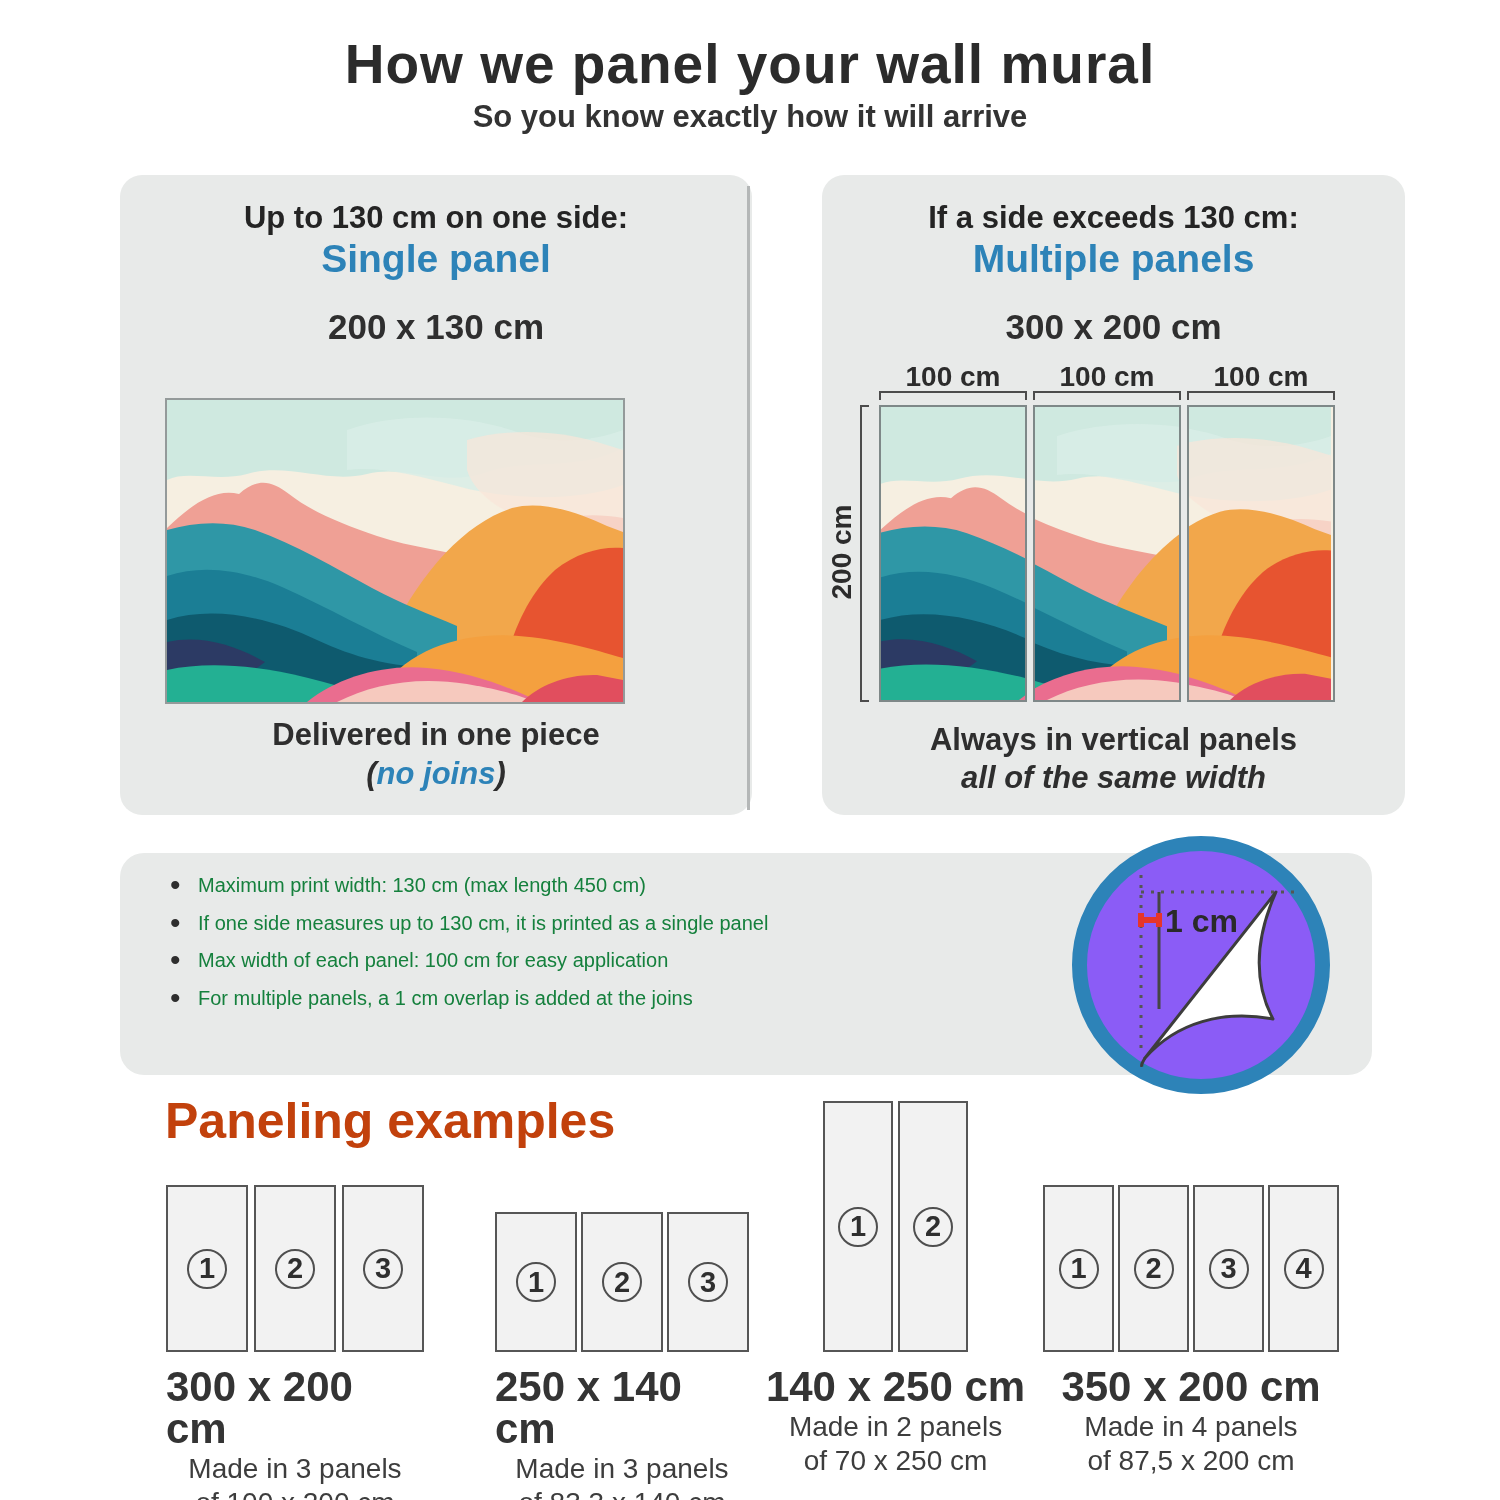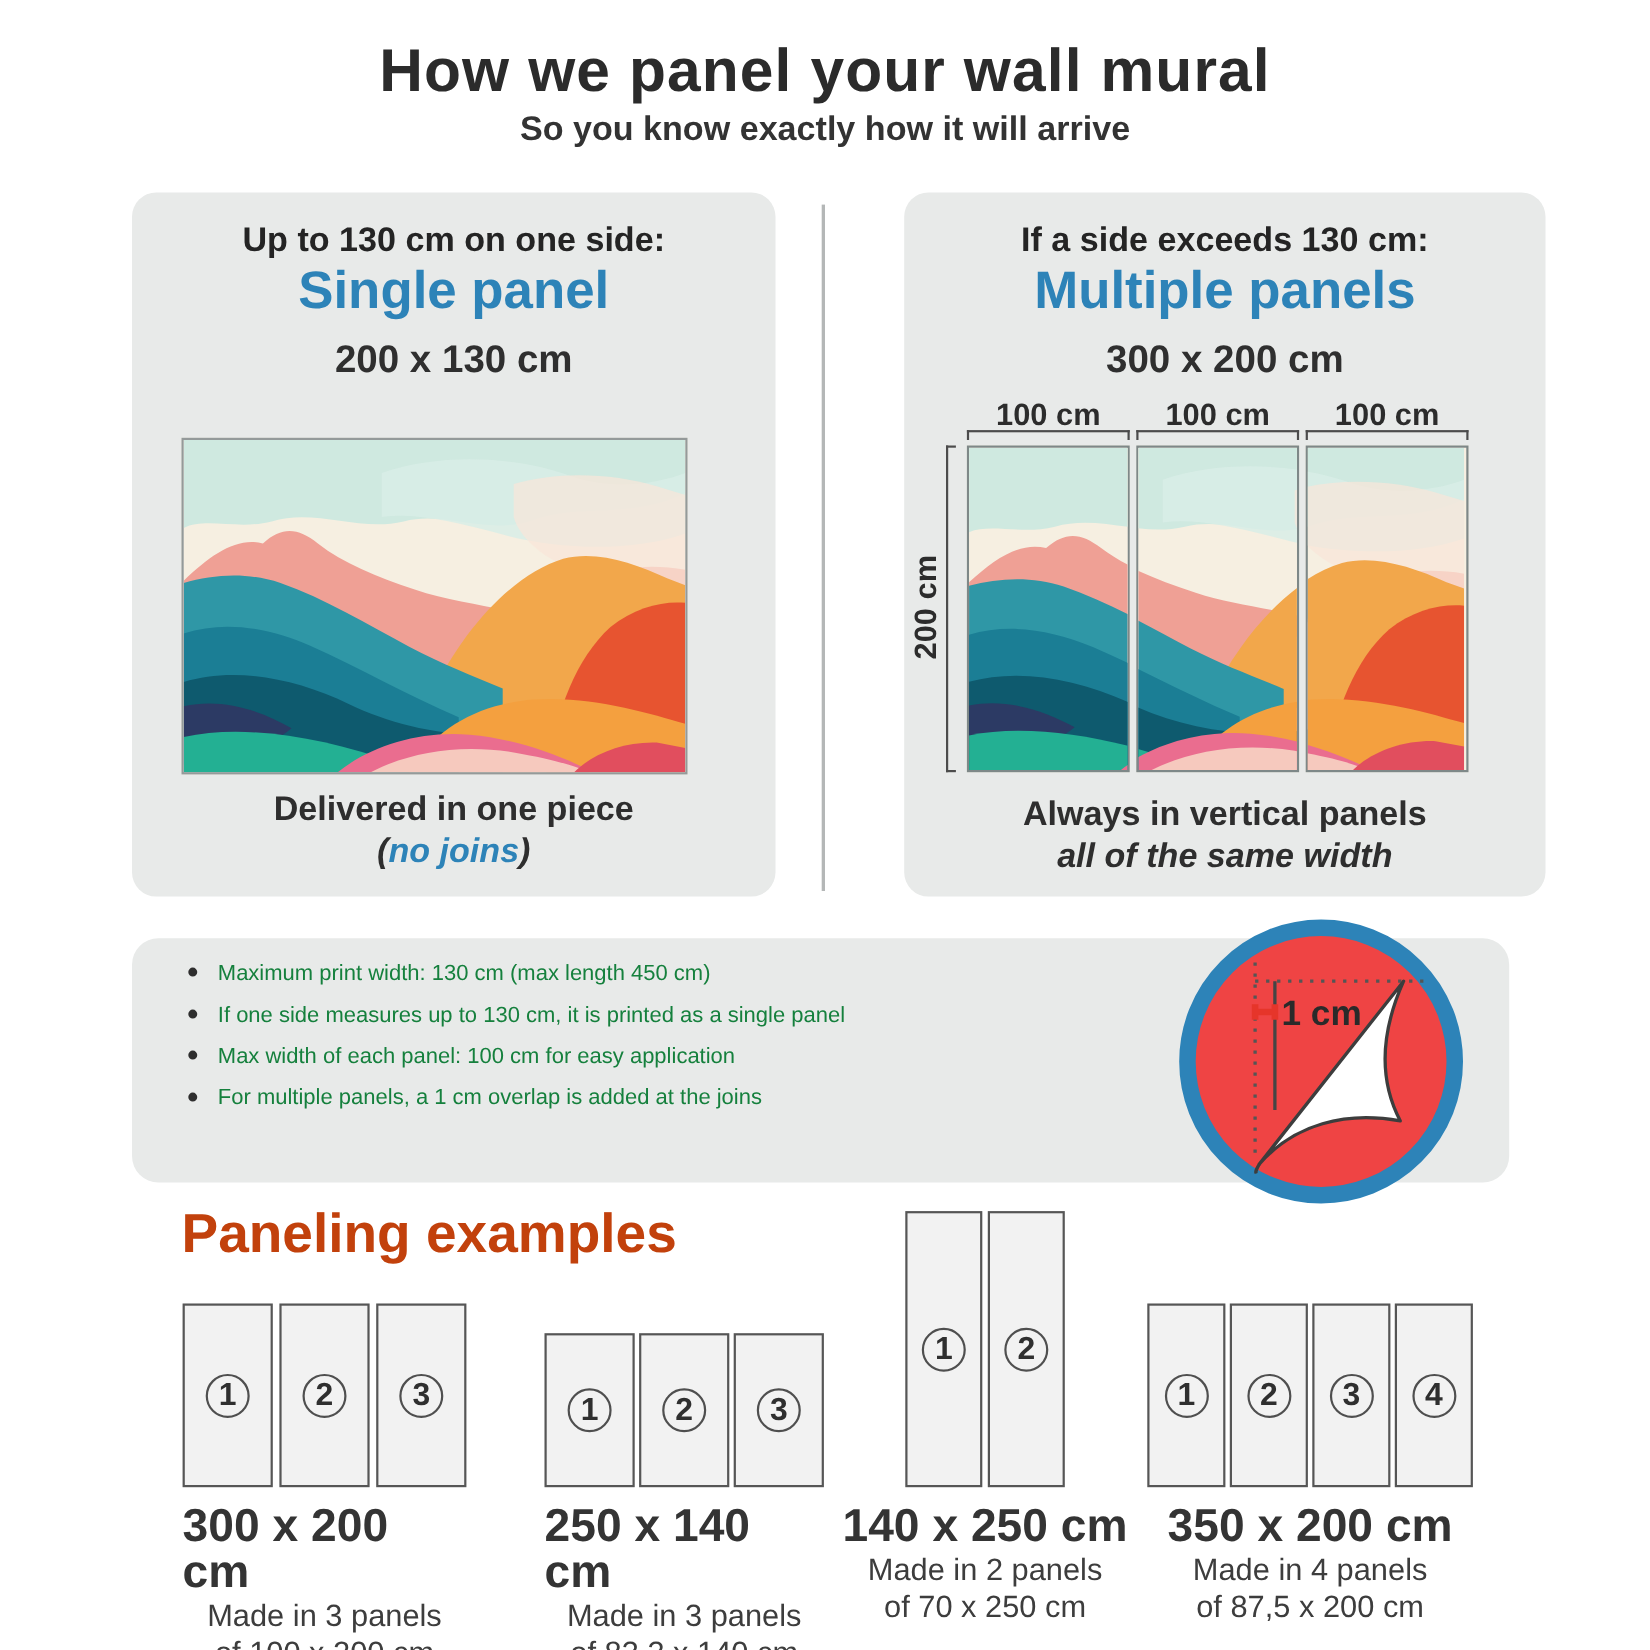--- a/index.html
+++ b/index.html
@@ -7,26 +7,26 @@
         font-family:"Liberation Sans", sans-serif;color:#2f2f2f;}
   .abs{position:absolute;}
 
   
   .title{left:0;top:32px;width:100%;text-align:center;font-size:55px;font-weight:800;
          letter-spacing:1px;color:#2b2b2b;}
   .subtitle{left:0;top:99px;width:100%;text-align:center;font-size:31px;font-weight:600;color:#333;}
 
   
   .card{background:#e8eae9;border-radius:22px;}
-  .card-left{left:120px;top:175px;width:585px;height:640px;}
+  .card-left{left:120px;top:175px;width:585px;height:640px;padding-left:47px;}
   .card-right{left:822px;top:175px;width:583px;height:640px;}
   .divider{left:747px;top:186px;width:3px;height:624px;background:#b4b7b7;}
 
   .card .condition{left:0;top:25px;width:100%;text-align:center;font-size:31px;font-weight:700;color:#242424;}
-  .card .bigword{left:0;top:62px;width:100%;text-align:center;font-size:48px;font-weight:800;color:#2d83b8;}
+  .card .bigword{left:0;top:62px;width:100%;text-align:center;font-size:39px;font-weight:800;color:#2d83b8;}
   .card .dims{left:0;top:132px;width:100%;text-align:center;font-size:35px;font-weight:700;color:#2f2f2f;}
   .card .cap1{left:0;top:542px;width:100%;text-align:center;font-size:31px;font-weight:600;color:#2e2e2e;}
   .card .cap2{left:0;top:581px;width:100%;text-align:center;font-size:31px;font-weight:600;color:#2e2e2e;font-style:italic;}
   .blue-bold{color:#2d83b8;font-weight:800;}
 
   
   .mural-frame{left:45px;top:223px;width:460px;height:306px;border:2px solid #949a9a;
                box-sizing:border-box;overflow:hidden;background:#f6efe1;}
 
   
@@ -42,21 +42,21 @@
                overflow:hidden;background:#f6efe1;}
 
   
   .info-box{left:120px;top:853px;width:1252px;height:222px;background:#e8eae9;border-radius:24px;}
   .bullets{position:absolute;left:48px;top:14px;margin:0;padding:0;list-style:none;width:950px;}
   .bullets li{position:relative;padding-left:30px;font-size:20px;line-height:37.5px;
               font-weight:400;color:#15803d;}
   .bullets li::before{content:"\2022";position:absolute;left:2px;top:-1px;font-size:30px;color:#2e2e2e;}
 
   .overlap-circle{left:1072px;top:836px;width:258px;height:258px;box-sizing:border-box;
-                  border:15px solid #2d83b8;border-radius:50%;background:#ef4444;}
+                  border:15px solid #2d83b8;border-radius:50%;background:#8b5cf6;}
 
   
   .examples-heading{left:165px;top:1092px;font-size:50px;font-weight:800;color:#c2410c;}
   .example{position:absolute;top:1100px;display:flex;flex-direction:column;align-items:center;}
   .ex-panels{height:252px;display:flex;align-items:flex-end;}
   .ex-panel{box-sizing:border-box;background:#f2f2f2;border:2px solid #565656;
             display:flex;align-items:center;justify-content:center;}
   .num-circle{width:40px;height:40px;box-sizing:border-box;border:2px solid #4f4f4f;border-radius:50%;
               display:flex;align-items:center;justify-content:center;
               font-size:29px;font-weight:700;color:#2f2f2f;background:transparent;}

